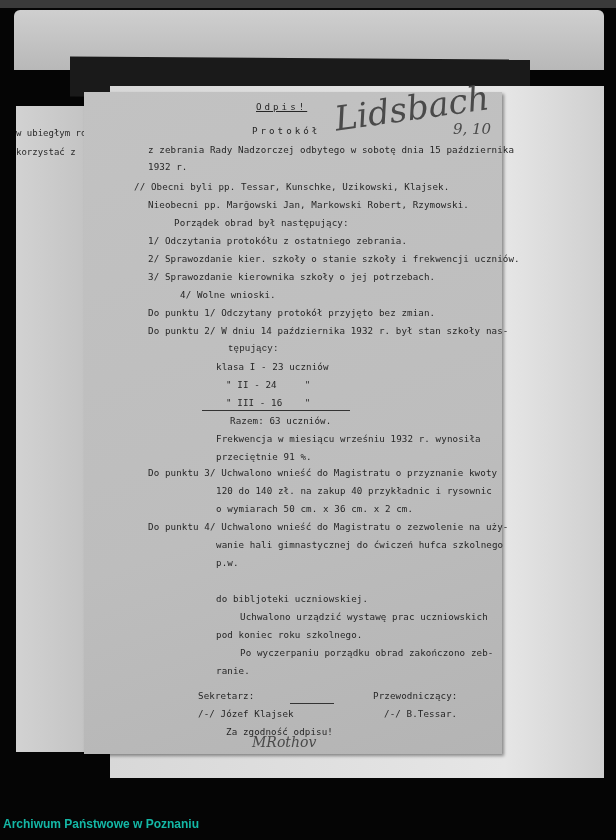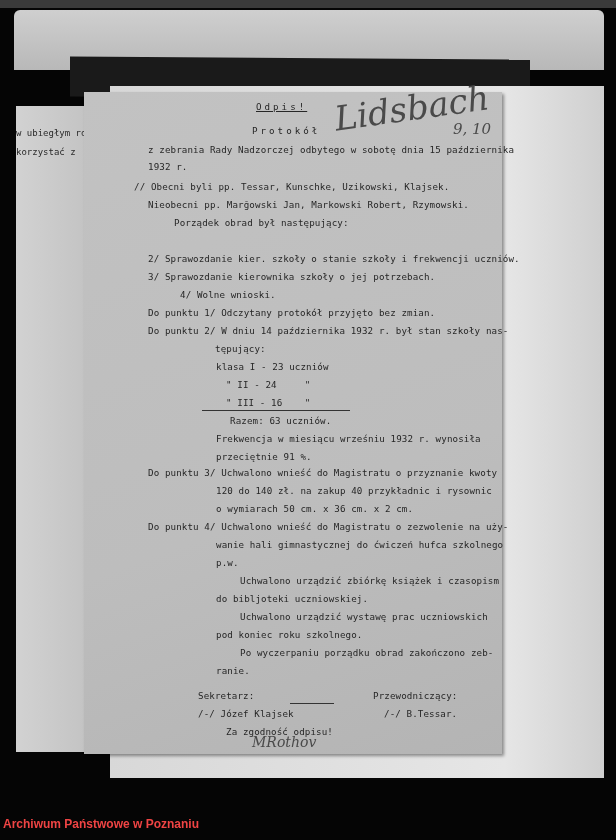--- a/index.html
+++ b/index.html
@@ -18,21 +18,21 @@
       background:linear-gradient(90deg,#d8d8d8,#e6e6e6 80%,#cfcfcf); }
     .mainpage { position:absolute; left:84px; top:92px; width:418px; height:662px;
       background:linear-gradient(160deg,#c2c2c2,#bdbdbd 60%,#b4b4b4);
       box-shadow:2px 2px 3px rgba(0,0,0,.4); }
     .line { position:absolute; font-size:9.2px; color:#262626; white-space:nowrap; letter-spacing:0.1px; }
     .spaced { letter-spacing:3px; }
     .u { text-decoration:underline; }
     .hand { position:absolute; font-family:"DejaVu Serif", serif; font-style:italic; color:#4a4a4a; }
     .rule { position:absolute; height:1px; background:#333; }
     .footer { position:absolute; left:3px; top:817px; font-family:"Liberation Sans", sans-serif;
-      font-size:12px; font-weight:bold; color:#ef4444; }
+      font-size:12px; font-weight:bold; color:#14b8a6; }
   </style>
 </head>
 <body>
 
 <div class="topstrip"></div>
 <div class="backsheet"></div>
 <div class="darkband"></div>
 <div class="rightsheet"></div>
 
 <div class="leftsheet">
@@ -44,40 +44,40 @@
   <span class="line u" style="left:172px;top:9px;letter-spacing:3px;">Odpis!</span>
   <span class="hand" style="left:250px;top:-4px;font-size:34px;transform:rotate(-8deg);">Lidsbach</span>
   <span class="line spaced" style="left:168px;top:33px;">Protokół</span>
   <span class="hand" style="left:369px;top:28px;font-size:15px;">9, 10</span>
 
   <span class="line" style="left:64px;top:52px;">z zebrania Rady Nadzorczej odbytego w sobotę dnia 15 października</span>
   <span class="line" style="left:64px;top:69px;">1932 r.</span>
   <span class="line" style="left:64px;top:107px;">Nieobecni pp. Marğowski Jan, Markowski Robert, Rzymowski.</span>
   <span class="line" style="left:50px;top:89px;">// Obecni byli pp. Tessar, Kunschke, Uzikowski, Klajsek.</span>
   <span class="line" style="left:64px;top:125px;padding-left:26px;">Porządek obrad był następujący:</span>
+  <span class="line" style="left:64px;top:143px;">1/ Odczytania protokółu z ostatniego zebrania.</span>
   <span class="line" style="left:64px;top:161px;">2/ Sprawozdanie kier. szkoły o stanie szkoły i frekwencji uczniów.</span>
   <span class="line" style="left:64px;top:179px;">3/ Sprawozdanie kierownika szkoły o jej potrzebach.</span>
   <span class="line" style="left:64px;top:197px;margin-left:32px;">4/ Wolne wnioski.</span>
   <span class="line" style="left:64px;top:215px;">Do punktu 1/ Odczytany protokół przyjęto bez zmian.</span>
   <span class="line" style="left:64px;top:233px;">Do punktu 2/ W dniu 14 października 1932 r. był stan szkoły nas-</span>
-  <span class="line" style="left:131px;top:251px;">tępujący:</span>
+  <span class="line" style="left:144px;top:251px;font-family:Liberation Mono, monospace;">tępujący:</span>
   <span class="line" style="left:132px;top:269px;">klasa I - 23 uczniów</span>
   <span class="line" style="left:142px;top:287px;white-space:pre;">" II - 24     "</span>
   <span class="line" style="left:142px;top:305px;white-space:pre;">" III - 16    "</span>
   <div class="rule" style="left:118px;top:318px;width:148px;"></div>
   <span class="line" style="left:146px;top:323px;">Razem:  63 uczniów.</span>
   <span class="line" style="left:132px;top:341px;">Frekwencja w miesiącu wrześniu 1932 r. wynosiła</span>
   <span class="line" style="left:132px;top:359px;">przeciętnie 91 %.</span>
   <span class="line" style="left:64px;top:375px;">Do punktu 3/ Uchwalono wnieść do Magistratu o przyznanie kwoty</span>
   <span class="line" style="left:132px;top:393px;">120 do 140 zł. na zakup 40 przykładnic i rysownic</span>
   <span class="line" style="left:132px;top:411px;">o wymiarach 50 cm. x 36 cm. x 2 cm.</span>
   <span class="line" style="left:64px;top:429px;">Do punktu 4/ Uchwalono wnieść do Magistratu o zezwolenie na uży-</span>
   <span class="line" style="left:132px;top:447px;">wanie hali gimnastycznej do ćwiczeń hufca szkolnego</span>
   <span class="line" style="left:132px;top:465px;">p.w.</span>
-  <span class="line" style="left:156px;top:483px;">Uchwalono urządzić zbiórkę książek i czasopism</span>
   <span class="line" style="left:132px;top:501px;">do bibljoteki uczniowskiej.</span>
   <span class="line" style="left:156px;top:519px;">Uchwalono urządzić wystawę prac uczniowskich</span>
   <span class="line" style="left:132px;top:537px;">pod koniec roku szkolnego.</span>
   <span class="line" style="left:156px;top:555px;">Po wyczerpaniu porządku obrad zakończono zeb-</span>
   <span class="line" style="left:132px;top:573px;">ranie.</span>
 
   <span class="line" style="left:114px;top:598px;">Sekretarz:</span>
   <span class="line" style="left:114px;top:616px;">/-/ Józef Klajsek</span>
   <span class="line" style="left:280px;top:598px;padding-left:9px;">Przewodniczący:</span>
   <span class="line" style="left:300px;top:616px;">/-/ B.Tessar.</span>

